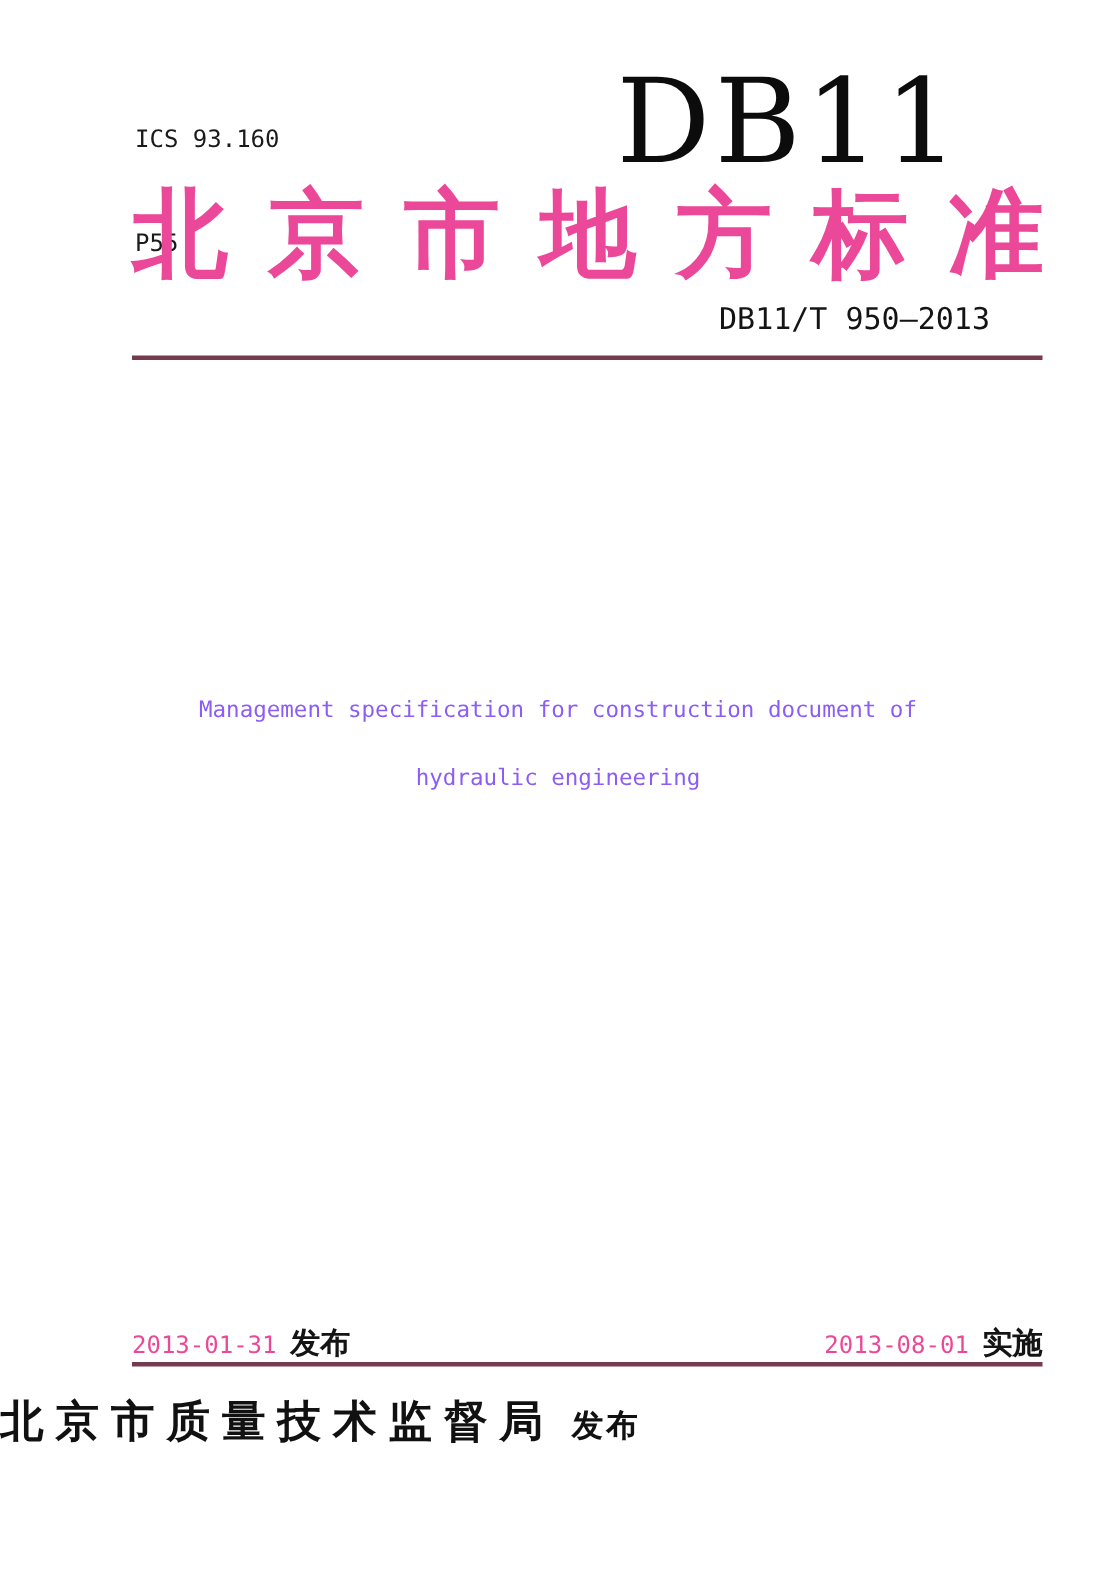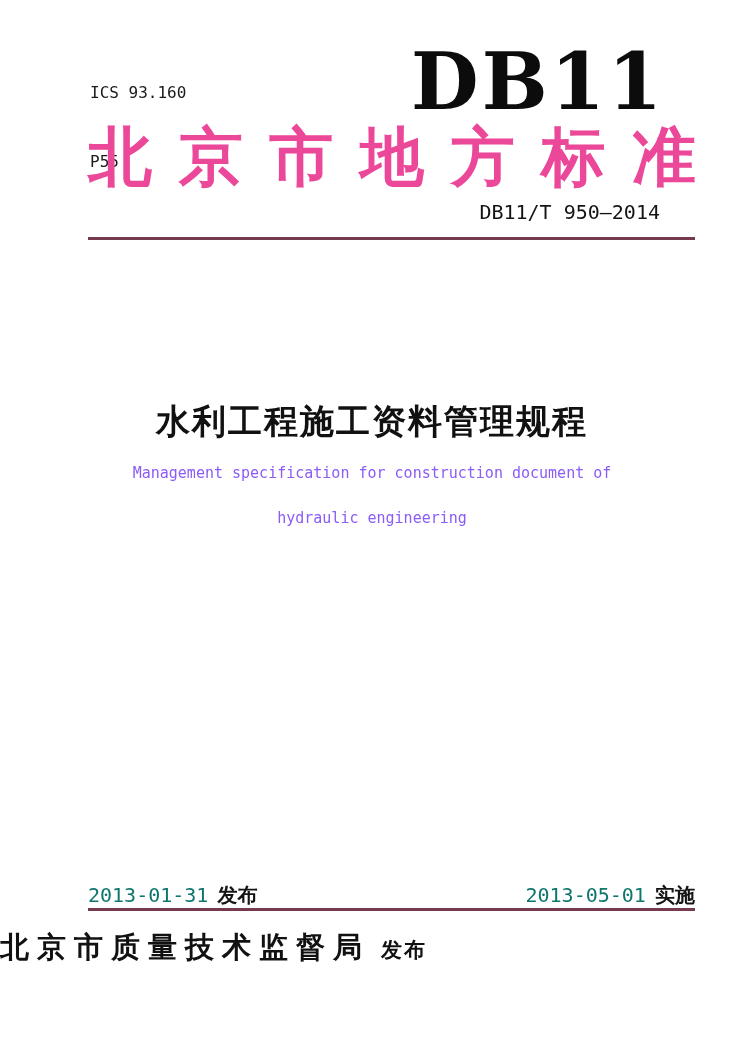--- a/index.html
+++ b/index.html
@@ -26,21 +26,21 @@
     line-height: 23px;
     color: #1a1a1a;
     white-space: pre;
   }
   
   .db-logo {
     position: absolute;
     left: 411px;
     top: 42px;
     font-family: "DejaVu Serif", "Liberation Serif", serif;
-    font-weight: bold;
+    font-weight: normal;
     font-size: 78px;
     line-height: 80px;
     letter-spacing: 3px;
     color: #0c0c0c;
     text-align: right;
   }
   
   .standard-type {
     position: absolute;
     left: 88px;
@@ -107,22 +107,22 @@
     left: 88px;
     top: 882px;
     width: 607px;
     display: flex;
     justify-content: space-between;
     align-items: baseline;
   }
   .date-group { white-space: nowrap; }
   .date-num {
     font-family: "DejaVu Sans Mono", "Liberation Mono", monospace;
-    font-size: 20px;
-    color: #0f766e;
+    font-size: 16px;
+    color: #ec4899;
   }
   .date-label {
     font-size: 20px;
     font-weight: 600;
     color: #141414;
     margin-left: 4px;
   }
   
   .issuer-row {
     position: absolute;
@@ -153,36 +153,35 @@
 
   <div class="meta-block">
     <div>ICS 93.160</div>
     <div>P55</div>
   </div>
 
   <div class="db-logo">DB11</div>
 
   <div class="standard-type">北京市地方标准</div>
 
-  <div class="doc-number">DB11/T 950—2014</div>
+  <div class="doc-number">DB11/T 950—2013</div>
 
   <div class="rule rule-top" style="background: rgb(117, 58, 80);"></div>
 
-  <div class="title-cn">水利工程施工资料管理规程</div>
 
   <div class="title-en title-en-1">Management specification for construction document of</div>
   <div class="title-en title-en-2">hydraulic engineering</div>
 
   <div class="dates-row">
     <div class="date-group">
       <span class="date-num">2013-01-31</span>
       <span class="date-label">发布</span>
     </div>
     <div class="date-group">
-      <span class="date-num">2013-05-01</span>
+      <span class="date-num">2013-08-01</span>
       <span class="date-label">实施</span>
     </div>
   </div>
 
   <div class="rule rule-bottom" style="background: rgb(117, 58, 80);"></div>
 
   <div class="issuer-row">
     <span class="issuer-name">北京市质量技术监督局</span>
     <span class="issuer-action">发布</span>
   </div>

